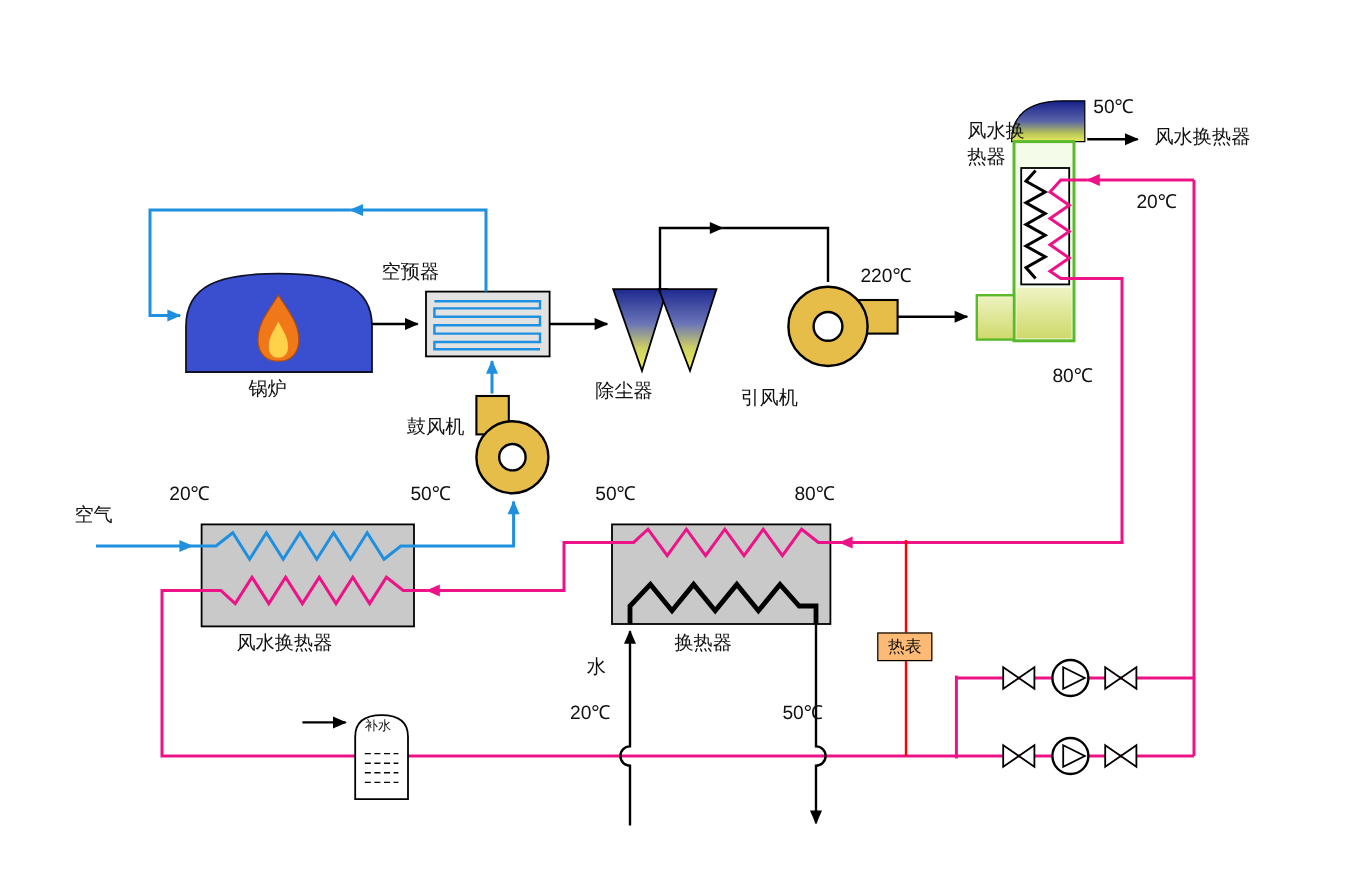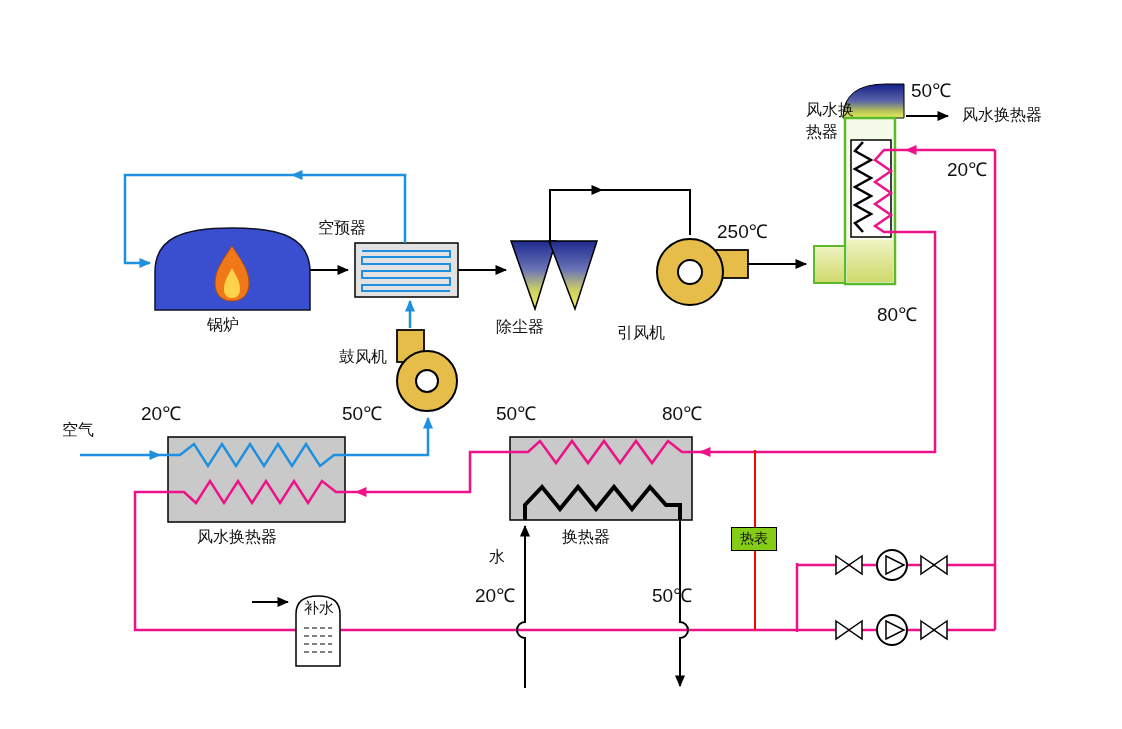--- a/index.html
+++ b/index.html
@@ -1,25 +1,25 @@
 <!DOCTYPE html>
 <html><head>
 <meta charset="utf-8">
 <style>
   html,body{margin:0;padding:0;background:#ffffff;}
   #stage{position:relative;width:1122px;height:729px;background:#ffffff;overflow:hidden;
          font-family:"Liberation Sans", sans-serif;}
   svg{position:absolute;left:0;top:0;}
   .lbl{position:absolute;color:#111;font-size:16px;white-space:nowrap;line-height:1.2;}
-  .temp{font-size:19px;}
+  .temp{font-size:16px;}
   .wrap{white-space:normal;width:53px;line-height:1.35;}
-  .meter-box{position:absolute;left:731px;top:527px;width:44px;height:22px;background:#84cc16;
+  .meter-box{position:absolute;left:731px;top:527px;width:44px;height:22px;background:#fdba74;
              border:1.5px solid #000;font-size:14px;display:flex;align-items:center;
              justify-content:center;color:#111;}
-  .tanklbl{font-size:15px;text-align:right;}
+  .tanklbl{font-size:11px;text-align:right;}
 </style>
 </head>
 <body>
 
 <div id="stage">
 
 <svg width="1122" height="729" viewBox="0 0 1122 729">
   <defs>
     <marker id="mBlack" markerUnits="userSpaceOnUse" markerWidth="13" markerHeight="11" viewBox="0 0 13 11" refX="11" refY="5.5" orient="auto">
       <path d="M0.5,0.5 L12,5.5 L0.5,10.5 Z" fill="#000"></path>
@@ -155,21 +155,21 @@
 </svg>
 
 <div class="lbl" style="left:62px;top:420px">空气</div>
 <div class="lbl temp" style="left:141px;top:403px">20℃</div>
 <div class="lbl temp" style="left:342px;top:403px">50℃</div>
 <div class="lbl" style="left:207px;top:315px">锅炉</div>
 <div class="lbl" style="left:318px;top:218px">空预器</div>
 <div class="lbl" style="left:339px;top:347px">鼓风机</div>
 <div class="lbl" style="left:496px;top:317px">除尘器</div>
 <div class="lbl" style="left:617px;top:323px">引风机</div>
-<div class="lbl temp" style="left:717px;top:221px">250℃</div>
+<div class="lbl temp" style="left:717px;top:221px">220℃</div>
 <div class="lbl" style="left:197px;top:527px">风水换热器</div>
 <div class="lbl temp" style="left:496px;top:403px">50℃</div>
 <div class="lbl temp" style="left:662px;top:403px">80℃</div>
 <div class="lbl" style="left:562px;top:527px">换热器</div>
 <div class="lbl" style="left:489px;top:547px">水</div>
 <div class="lbl temp" style="left:475px;top:585px">20℃</div>
 <div class="lbl temp" style="left:652px;top:585px">50℃</div>
 <div class="meter-box">热表</div>
 <div class="lbl tanklbl" style="left:304px;top:599px">补水</div>
 <div class="lbl wrap" style="left:806px;top:99px">风水换热器</div>

